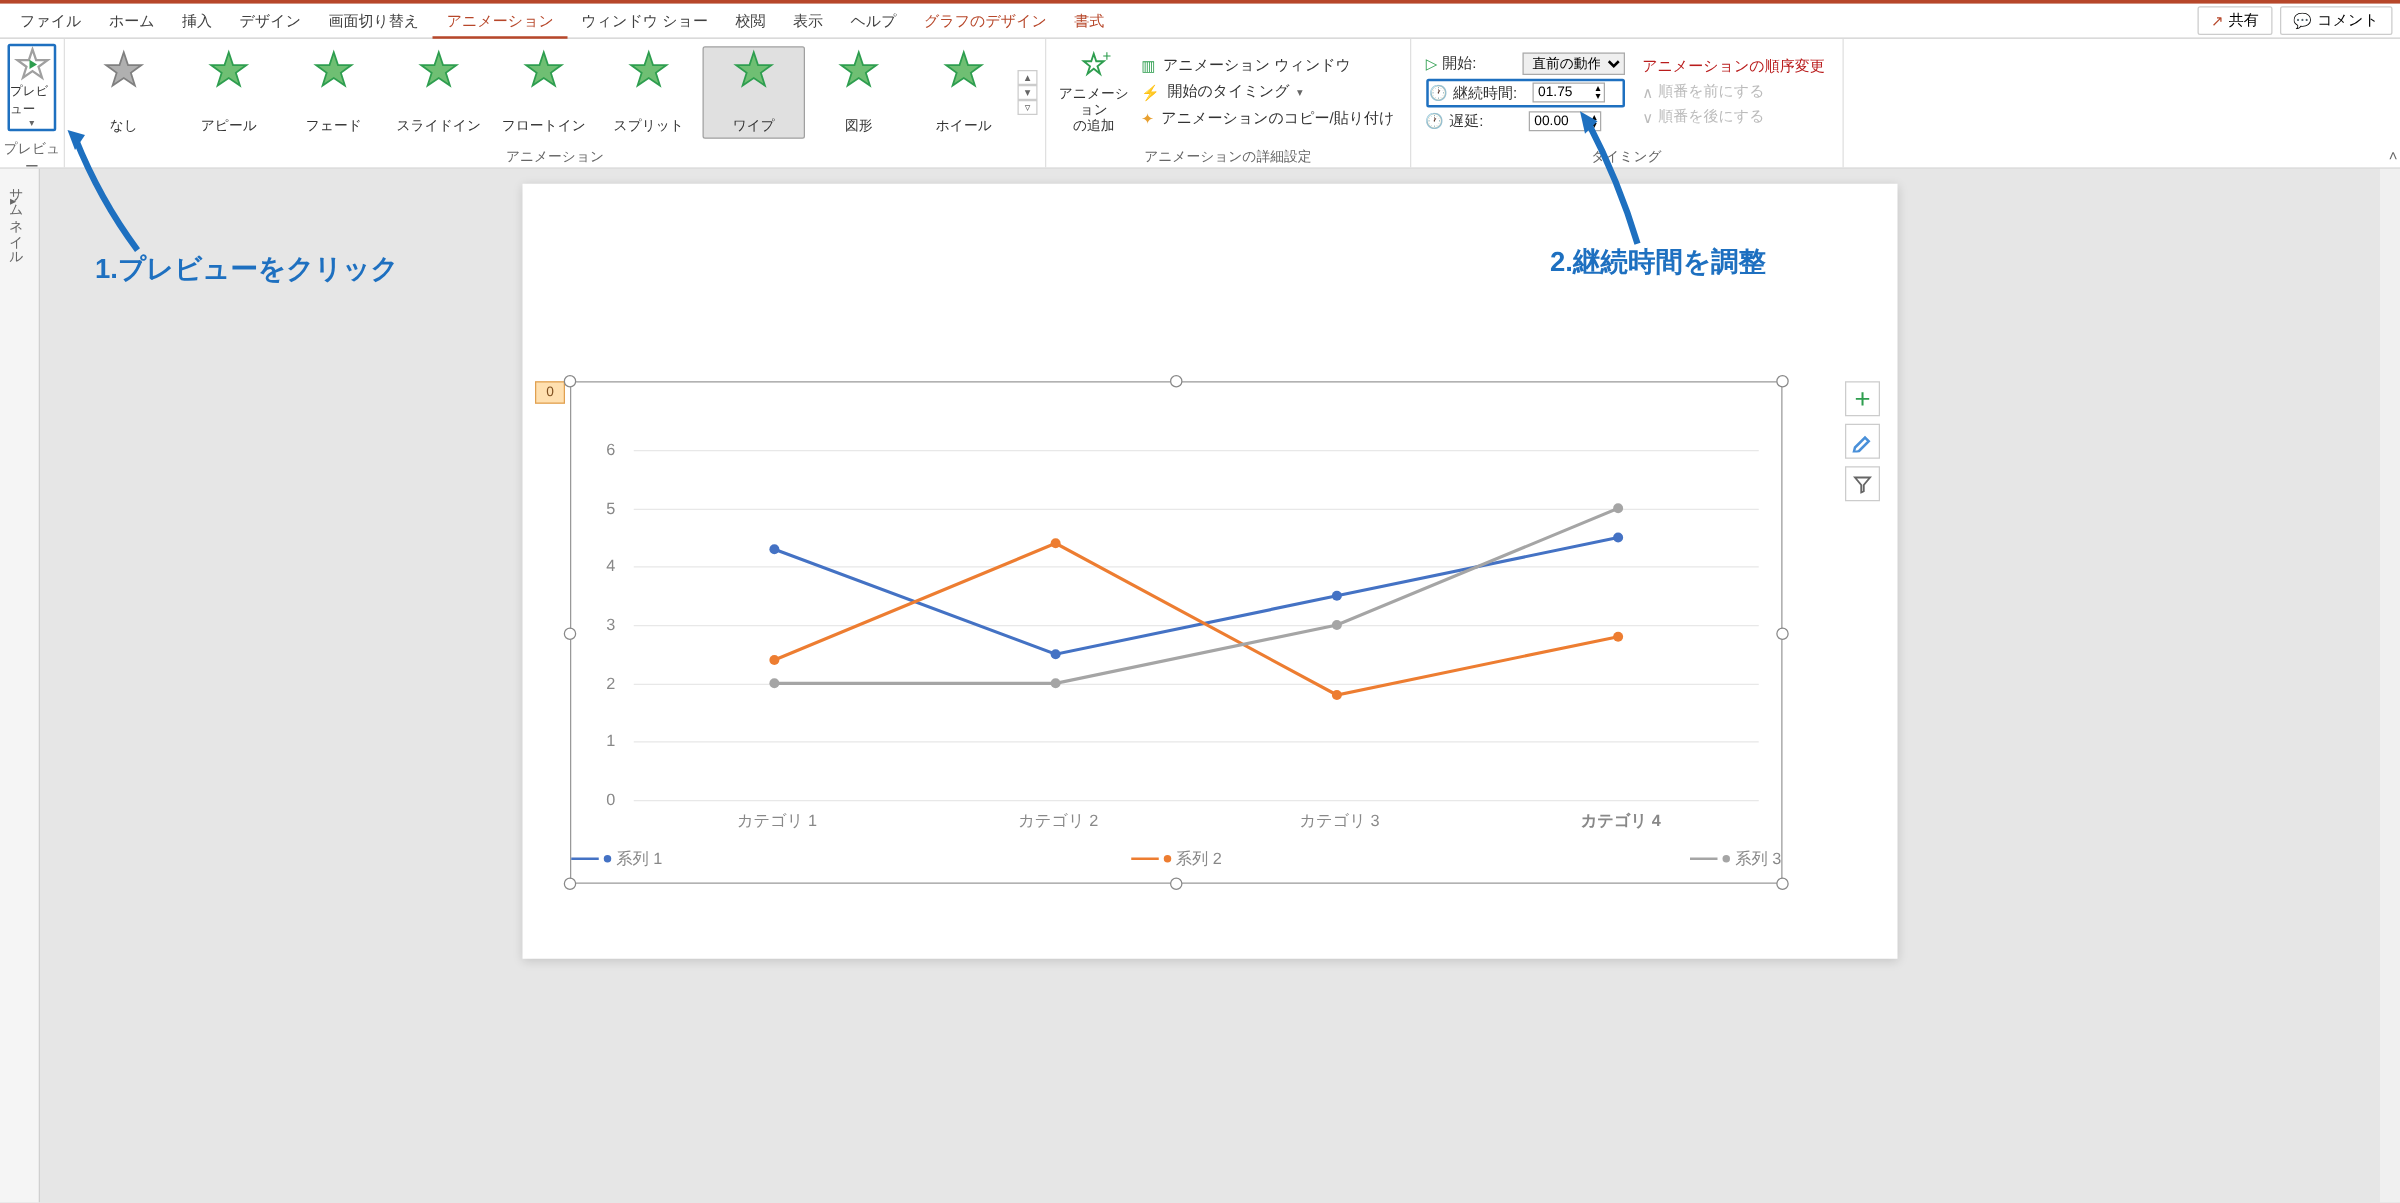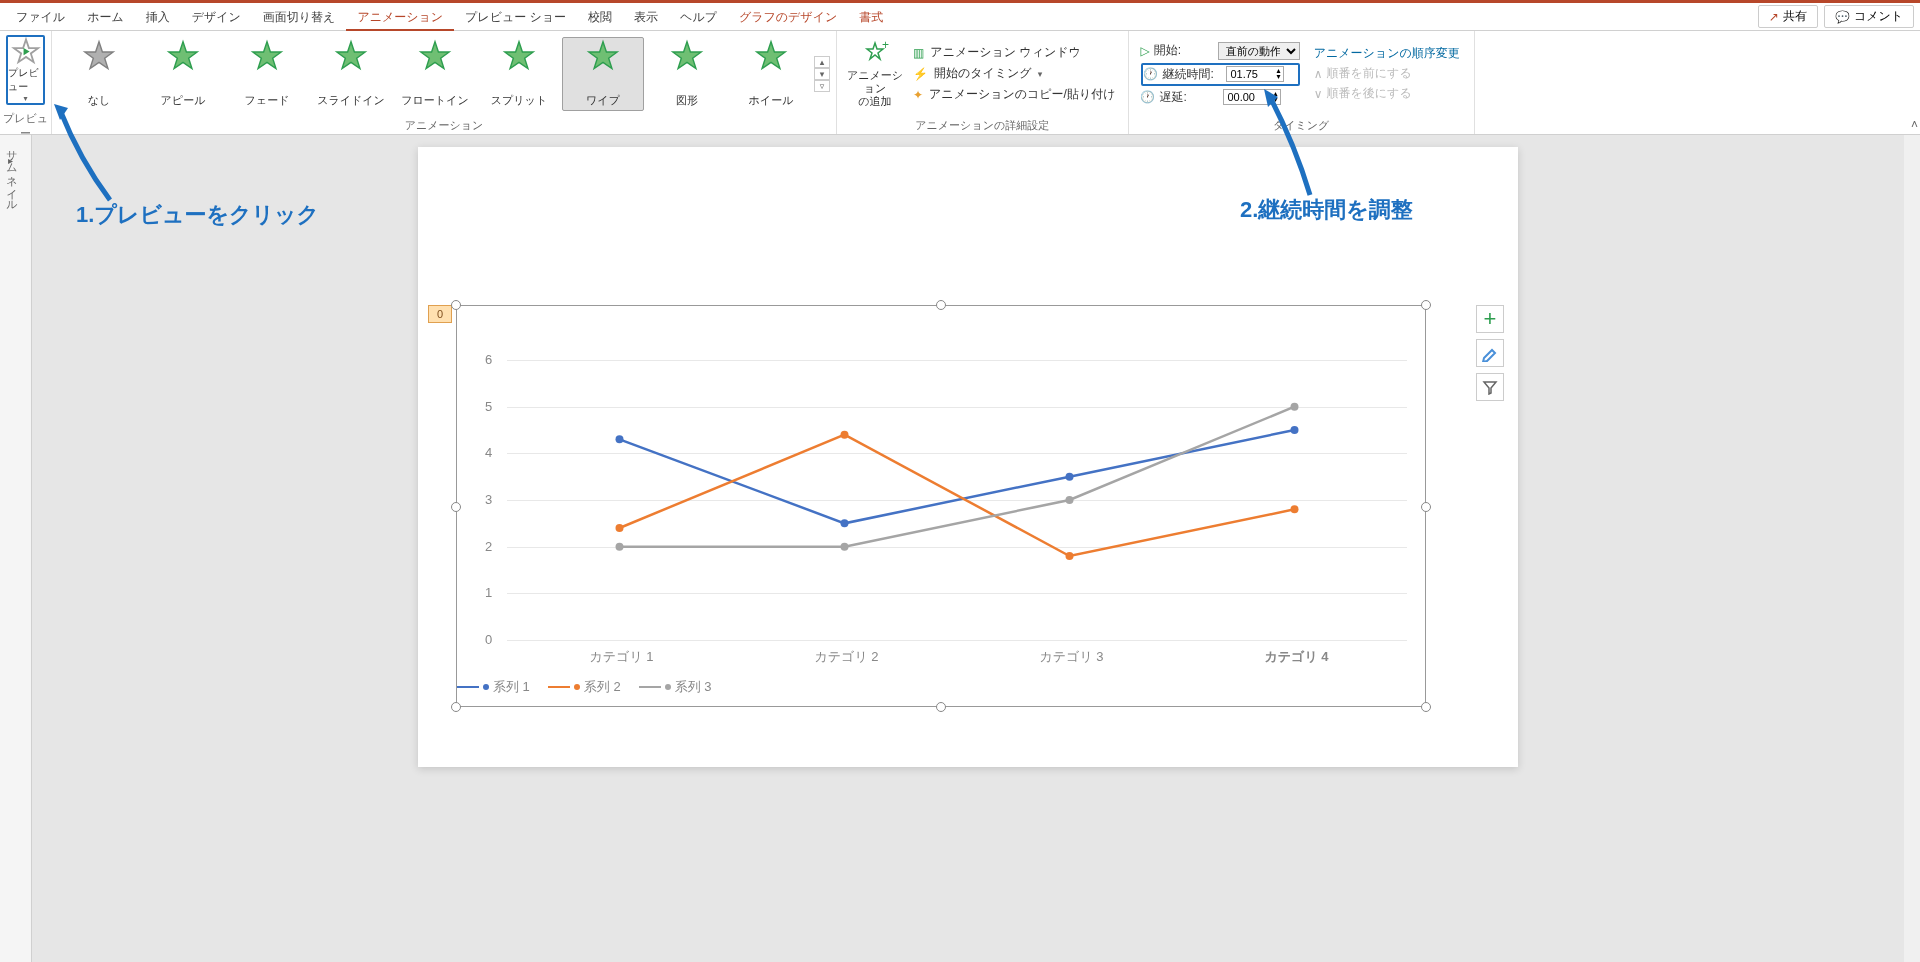--- a/index.html
+++ b/index.html
@@ -38,37 +38,37 @@
 
 .timing { display: flex; flex-direction: column; gap: 3px; padding: 2px 6px; font-size: 12px; }
 .timing .row { display: flex; align-items: center; gap: 4px; }
 .timing .lbl { width: 60px; color: #333; }
 .timing select, .timing .spin { border: 1px solid #aaa; font-size: 11px; padding: 1px 3px; }
 .timing select { width: 82px; }
 .timing .spin { width: 58px; display: flex; align-items: center; justify-content: space-between; }
 .duration-row { border: 2px solid #1e70c0; border-radius: 2px; padding: 1px; }
 
 .reorder { display: flex; flex-direction: column; gap: 3px; padding: 2px 8px; font-size: 12px; }
-.reorder .hdr { color: #0369a1; }
+.reorder .hdr { color: #b91c1c; }
 .reorder .btn { color: #bbb; display: flex; align-items: center; gap: 4px; }
 
 .slide-area { position: absolute; top: 135px; left: 32px; right: 16px; bottom: 0; background: #e6e6e6; display: flex; justify-content: center; padding-top: 12px; }
 .thumbnails { position: absolute; left: 0; top: 135px; width: 32px; bottom: 0; background: #f5f5f5; border-right: 1px solid #d0d0d0; }
 .thumbnails .lbl { writing-mode: vertical-rl; font-size: 11px; color: #666; padding: 8px 4px; }
 .thumbnails .expand { position: absolute; top: 20px; left: 8px; font-size: 10px; color: #666; }
 
 .slide { width: 1100px; height: 620px; background: #fff; box-shadow: 0 2px 8px rgba(0,0,0,0.15); position: relative; }
 
 .chart-container { position: absolute; top: 158px; left: 38px; width: 970px; height: 402px; border: 1px solid #999; }
 .sel-handle { position: absolute; width: 10px; height: 10px; border: 1px solid #888; border-radius: 50%; background: #fff; }
 .chart-title { text-align: center; font-size: 22px; color: #7a7a7a; letter-spacing: 6px; padding-top: 20px; }
 .chart-plot { position: absolute; top: 54px; left: 50px; right: 18px; height: 280px; }
 .axis-label { position: absolute; font-size: 13px; color: #888; }
 .gridline { position: absolute; left: 0; right: 0; border-top: 1px solid #e8e8e8; }
-.legend { position: absolute; bottom: 10px; left: 0; right: 0; display: flex; justify-content: flex-start; gap: 18px; font-size: 13px; color: #888; }
+.legend { position: absolute; bottom: 10px; left: 0; right: 0; display: flex; justify-content: space-between; gap: 18px; font-size: 13px; color: #888; }
 .legend .item { display: flex; align-items: center; gap: 4px; }
 .legend .line { width: 22px; height: 2px; }
 .legend .dot { width: 6px; height: 6px; border-radius: 50%; }
 
 .anim-tag { position: absolute; top: 158px; left: 10px; width: 24px; height: 18px; background: #ffe0b0; border: 1px solid #e0a050; font-size: 11px; display: flex; align-items: center; justify-content: center; color: #805020; }
 
 .chart-btns { position: absolute; top: 158px; right: 14px; display: flex; flex-direction: column; gap: 6px; }
 .chart-btn { width: 28px; height: 28px; border: 1px solid #ccc; background: #fff; display: flex; align-items: center; justify-content: center; cursor: pointer; font-size: 16px; }
 
 .annotation { position: absolute; font-size: 22px; font-weight: bold; color: #1e70c0; }
@@ -82,21 +82,21 @@
 
 <div class="titlebar"></div>
 
 <div class="tabs">
   <div class="tab">ファイル</div>
   <div class="tab">ホーム</div>
   <div class="tab">挿入</div>
   <div class="tab">デザイン</div>
   <div class="tab">画面切り替え</div>
   <div class="tab active">アニメーション</div>
-  <div class="tab">プレビュー ショー</div>
+  <div class="tab">ウィンドウ ショー</div>
   <div class="tab">校閲</div>
   <div class="tab">表示</div>
   <div class="tab">ヘルプ</div>
   <div class="tab red">グラフのデザイン</div>
   <div class="tab red">書式</div>
   <div class="tab-right">
     <div class="tab-btn">
         <span style="color:#b7472a">↗</span>
         <span>共有</span>
       </div>

